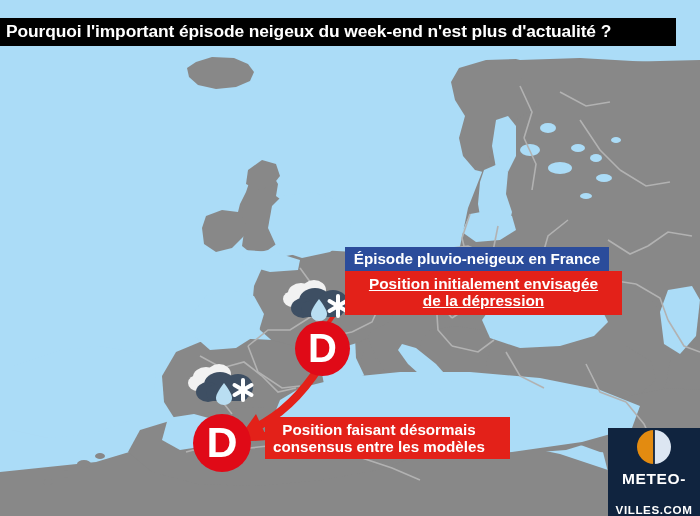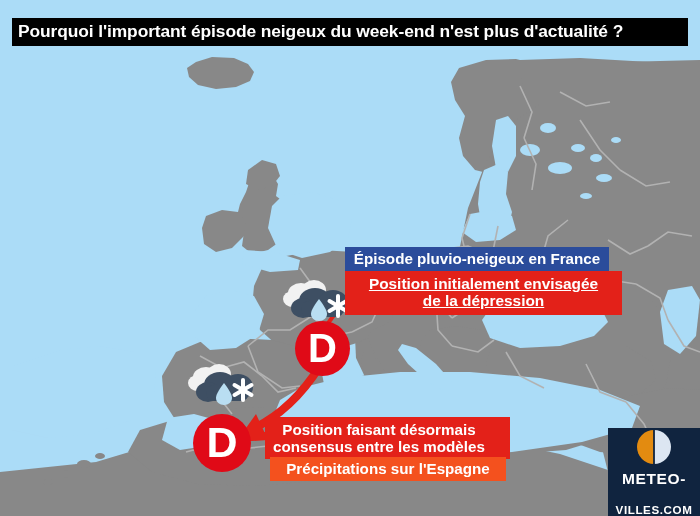--- a/index.html
+++ b/index.html
@@ -10,21 +10,21 @@
     width:700px;height:516px;
     overflow:hidden;
     background:#ABDCF7;
   }
 
   
   #map-svg{position:absolute;left:0;top:0;width:700px;height:516px;display:block;}
 
   
   #title-bar{
-    position:absolute;left:12px;top:18px;
+    position:absolute;left:0;top:18px;
     width:676px;height:28px;
     background:#000000;
     display:flex;align-items:center;
     box-sizing:border-box;
     padding:0 6px;
   }
   #title-bar .title-text{
     color:#ffffff;
     font-size:17.4px;
     font-weight:700;
@@ -323,21 +323,20 @@
   </div>
 
   <div class="callout" id="label-episode">Épisode pluvio-neigeux en France</div>
 
   <div class="callout" id="label-position-initiale">Position initialement envisagée
 de la dépression</div>
 
   <div class="callout" id="label-position-consensus">Position faisant désormais
 consensus entre les modèles</div>
 
-  <div class="callout" id="label-precip-espagne">Précipitations sur l'Espagne</div>
 
   <div id="logo-box">
     <svg id="logo-mark" viewBox="0 0 38 38">
       <path d="M19 2 A17 17 0 0 0 19 36 Z" fill="#E38B10"></path>
       <path d="M19 2 A17 17 0 0 1 19 36 Z" fill="#DCE6F2"></path>
       <path d="M19 3.5 A15.5 15.5 0 0 1 19 34.5 A13 15.5 0 0 0 19 3.5 Z" fill="#DCE6F2"></path>
       <rect x="18.1" y="2" width="1.8" height="34" fill="#10243F"></rect>
     </svg>
     <div id="logo-text-1">METEO-</div>
     <div id="logo-text-2">VILLES.COM</div>

